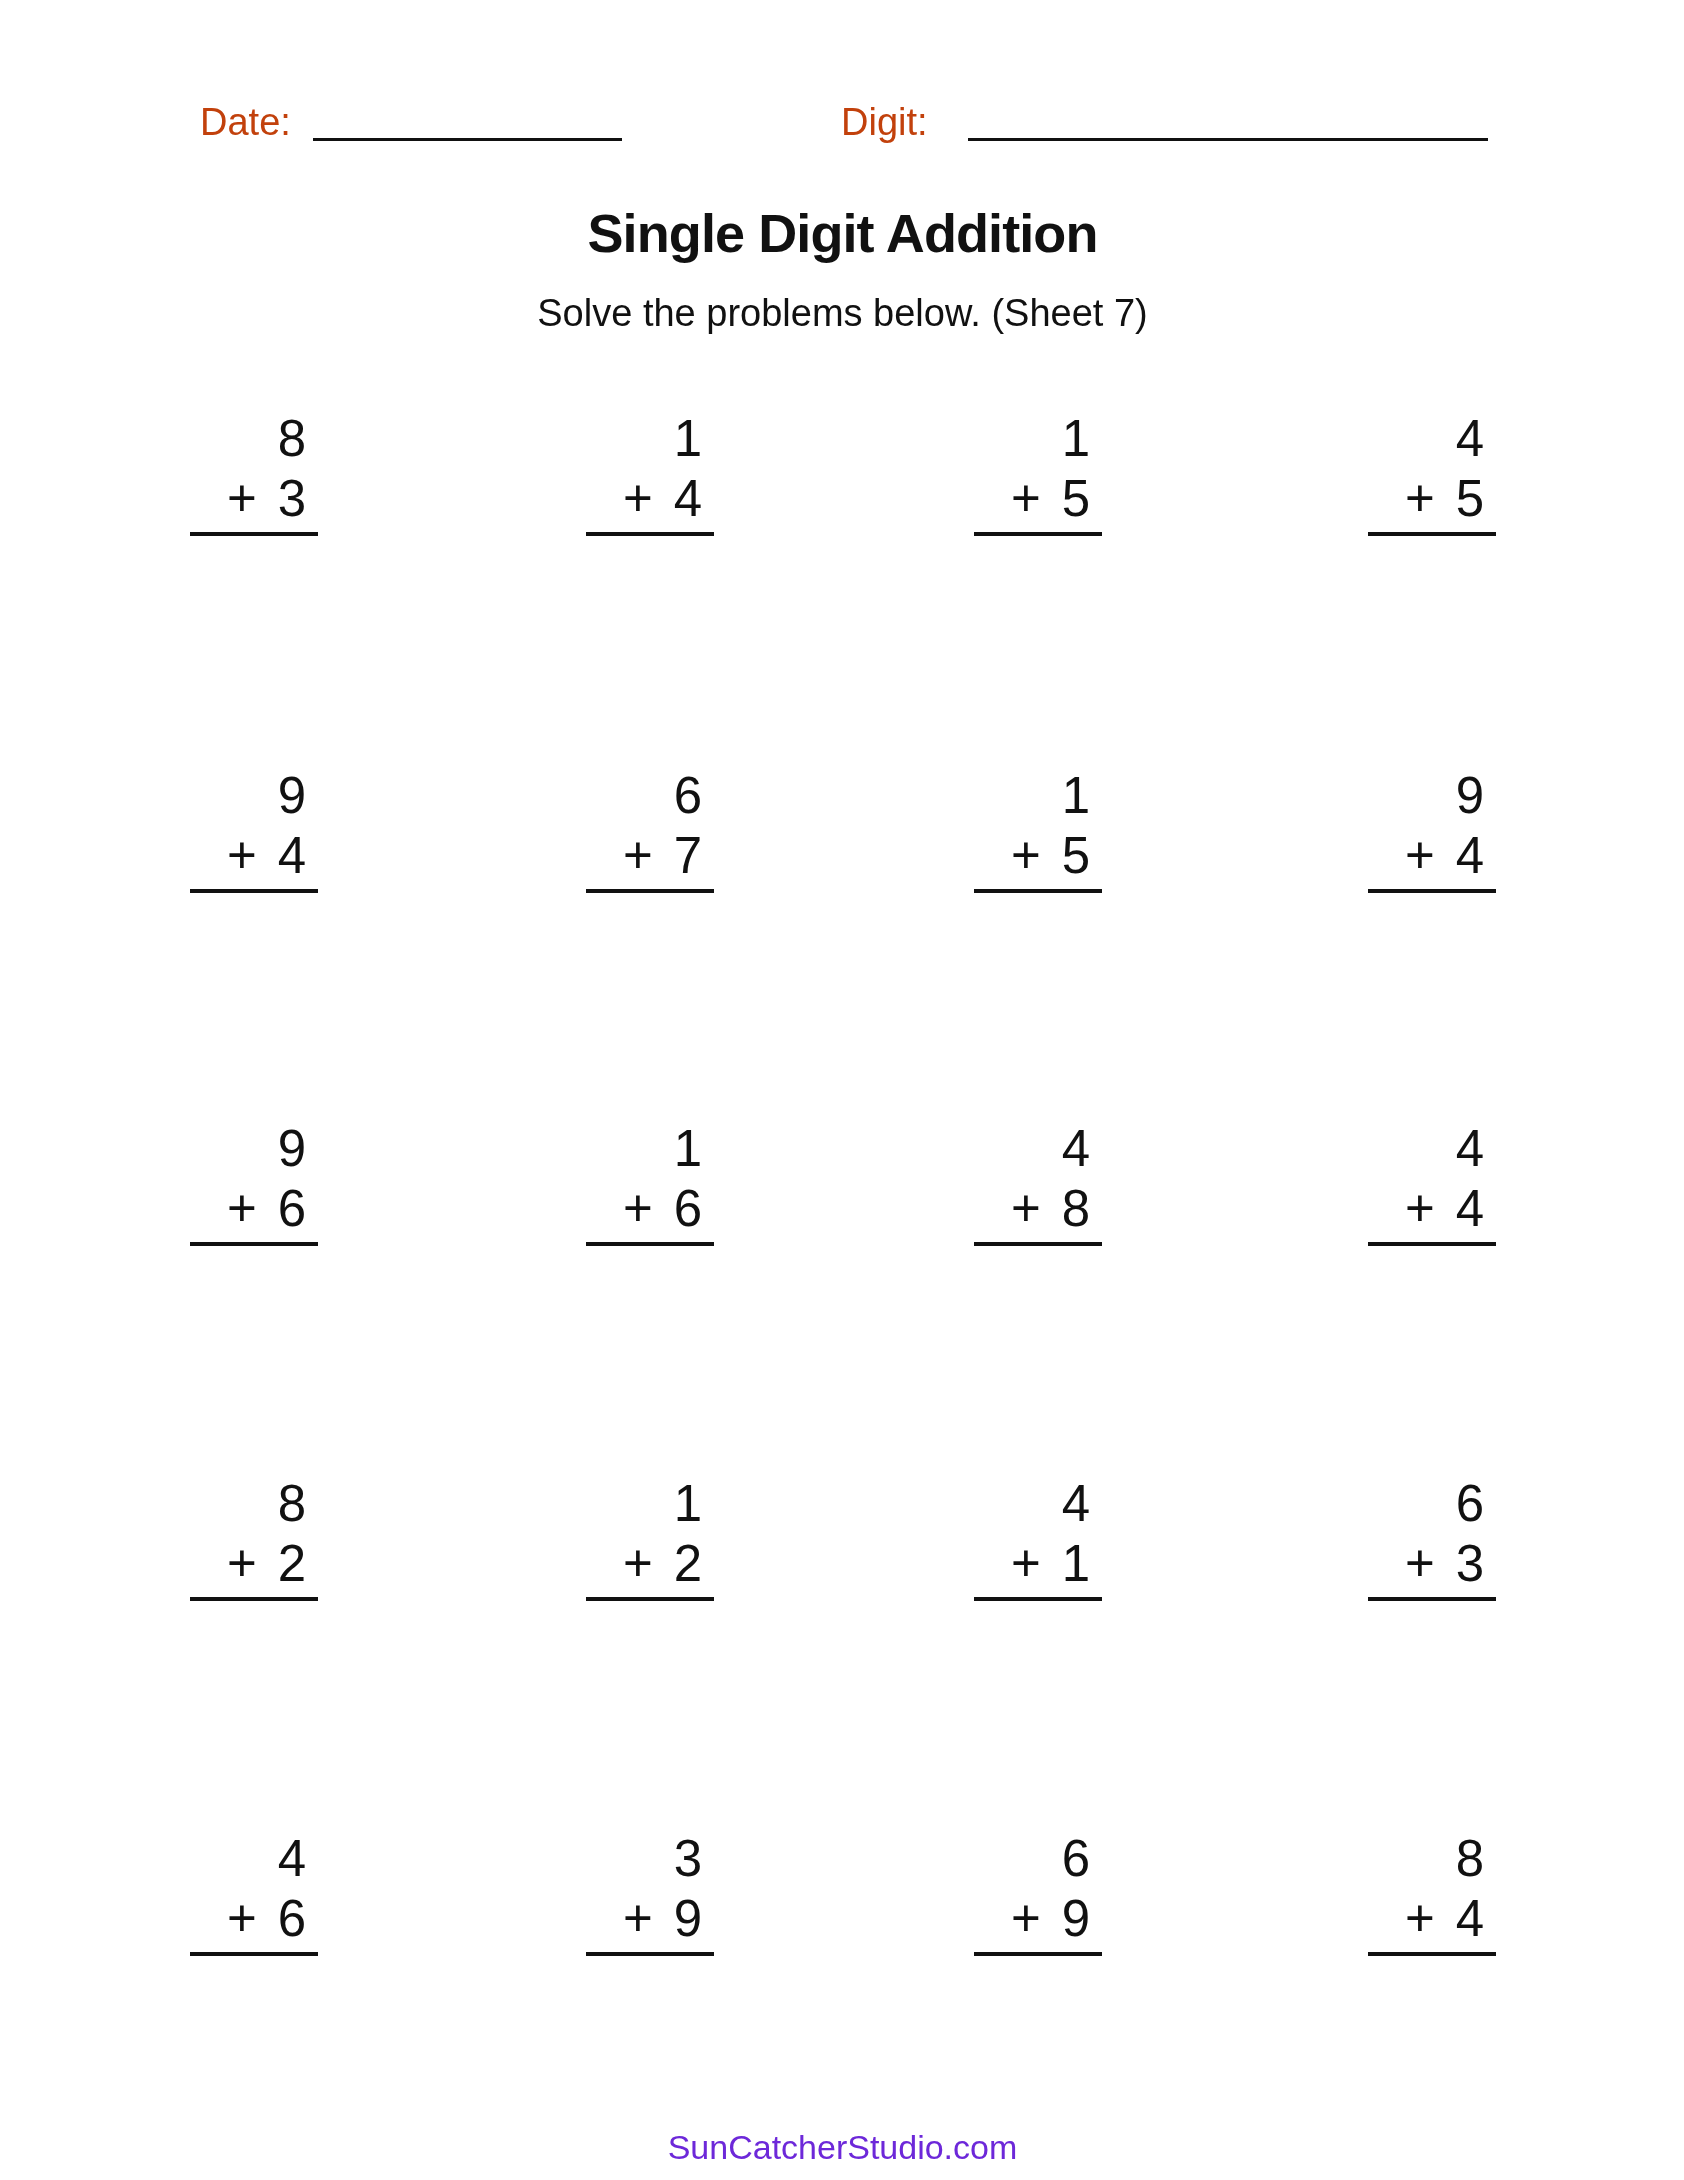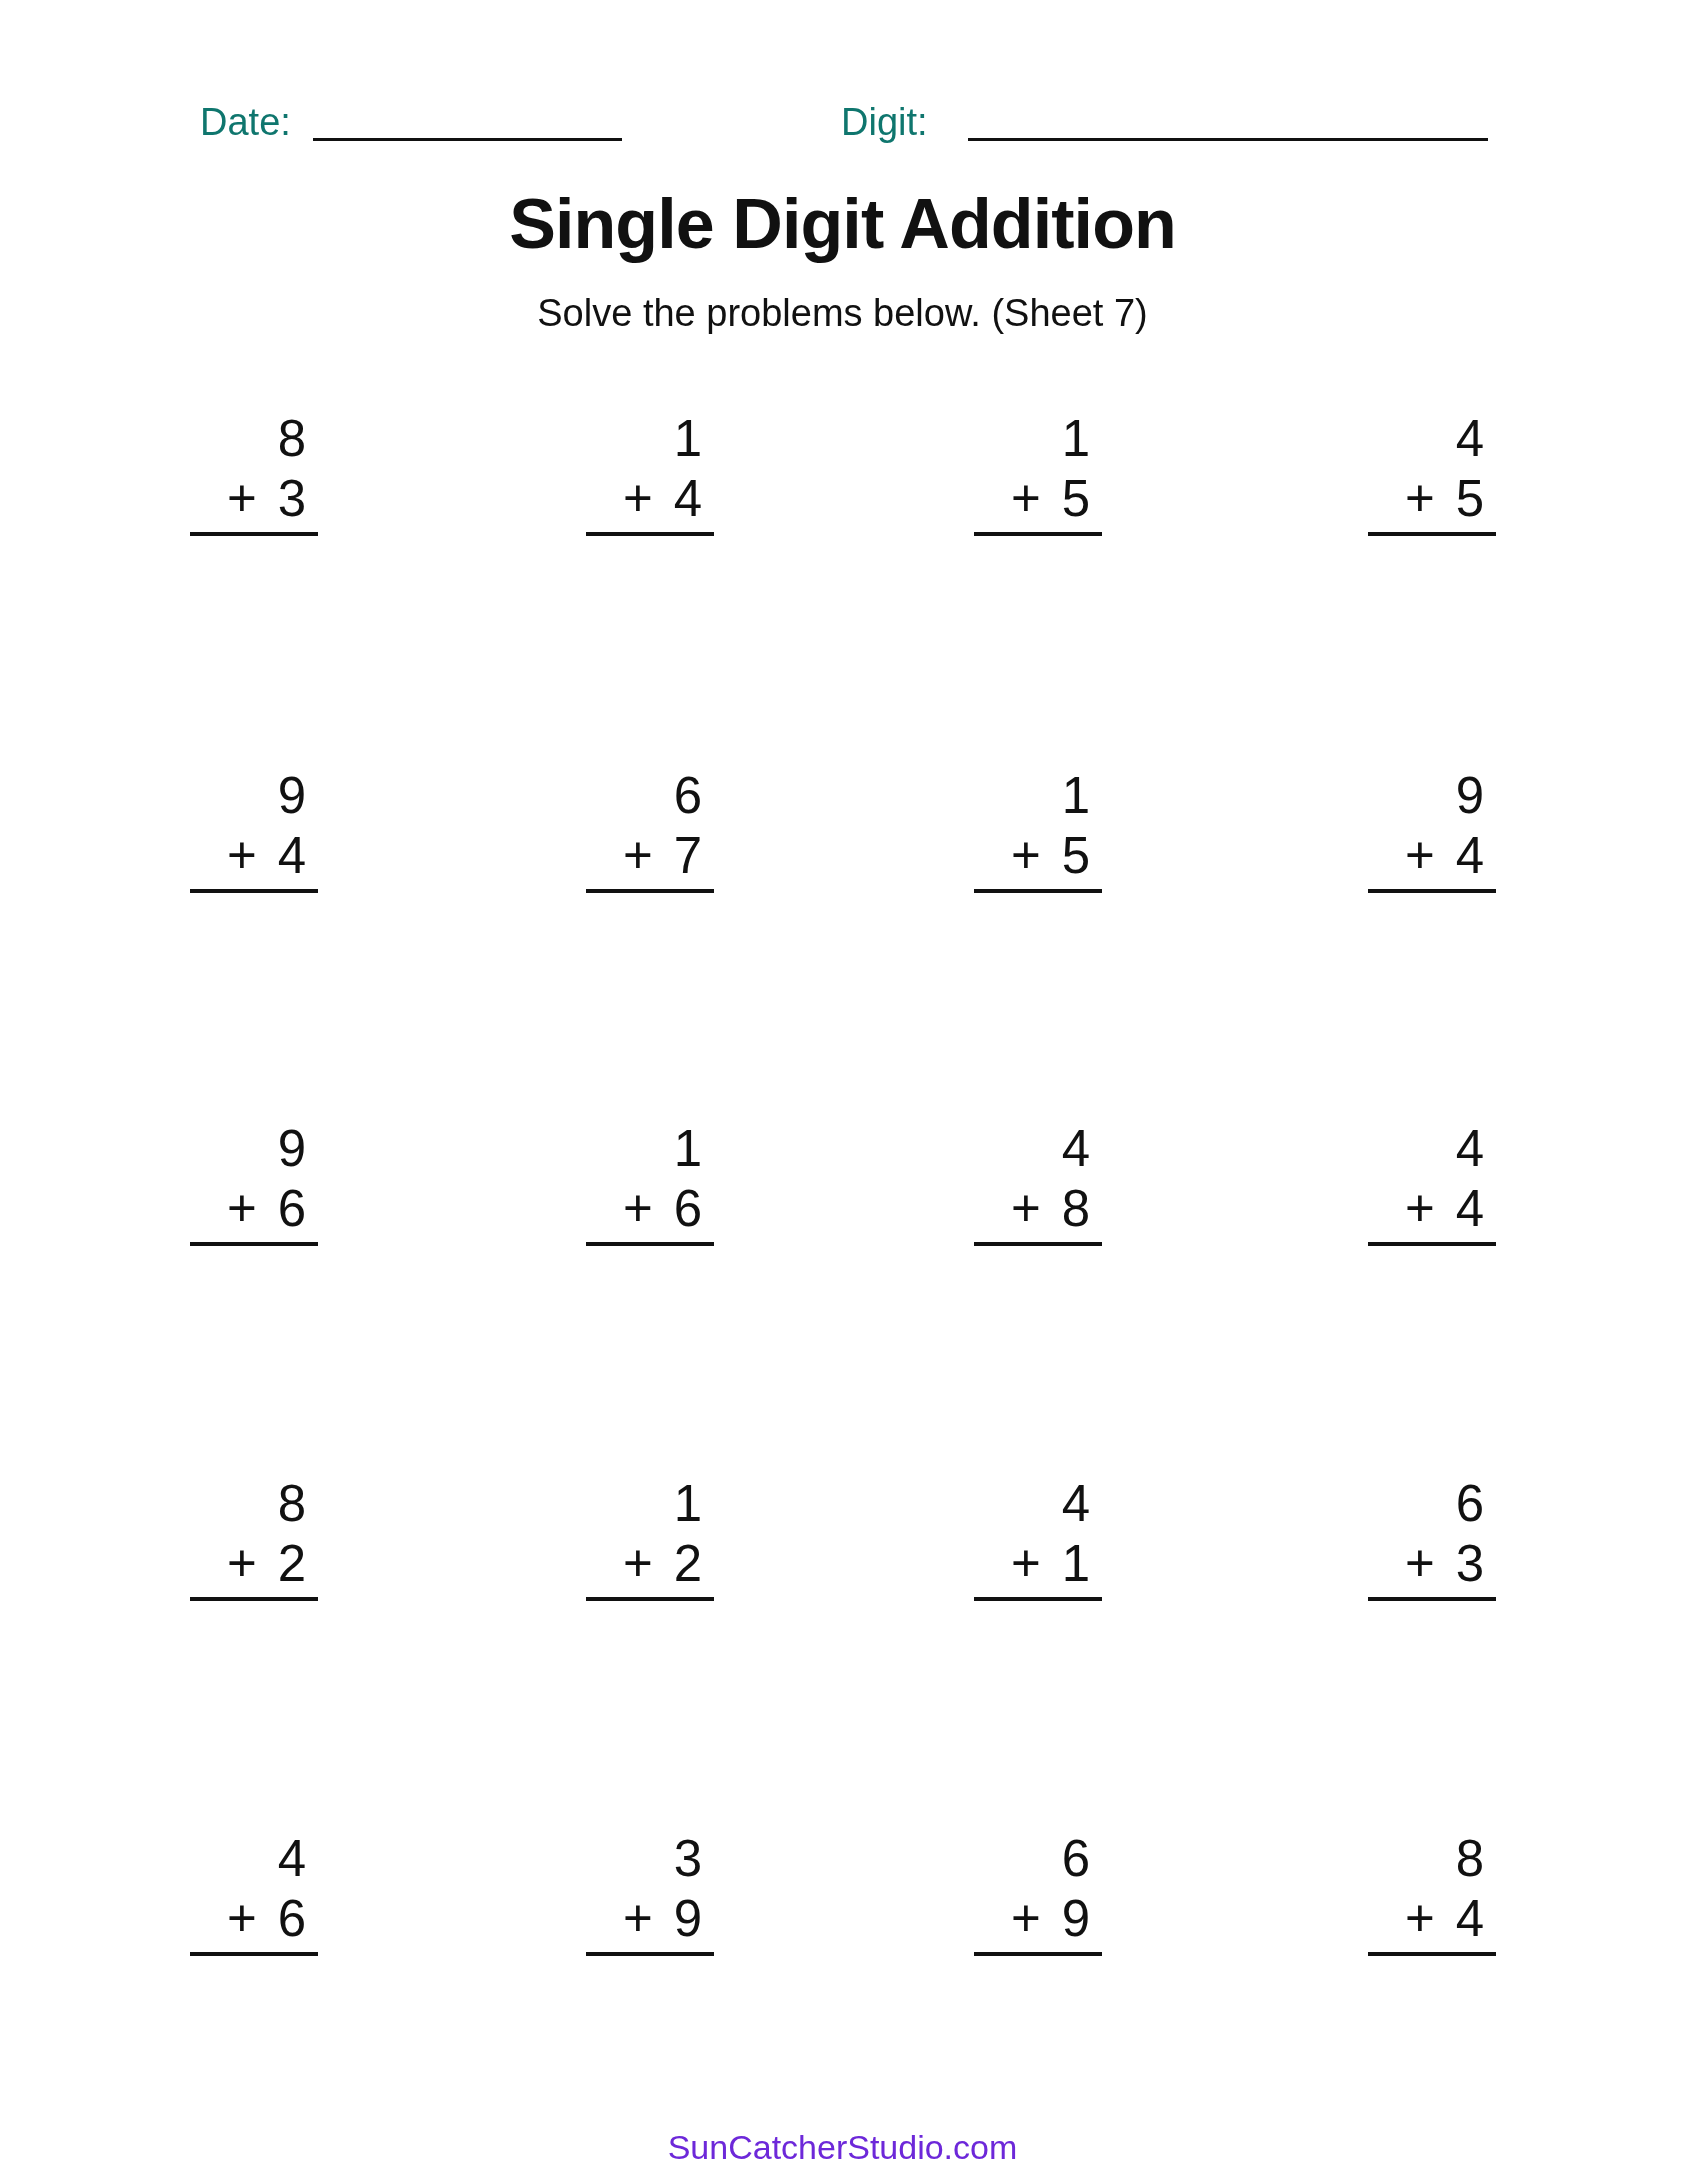--- a/index.html
+++ b/index.html
@@ -18,40 +18,40 @@
     width: 1685px;
     height: 2181px;
     background: #ffffff;
     overflow: hidden;
   }
   .hdr-label {
     position: absolute;
     top: 103px;
     font-size: 38px;
     line-height: 1;
-    color: #0f766e;
+    color: #c2410c;
     white-space: nowrap;
   }
   .hdr-label.date { left: 200px; }
   .hdr-label.name { left: 841px; }
   .hdr-line {
     position: absolute;
     top: 138px;
     height: 0;
     border-bottom: 3.4px solid #111111;
   }
   .hdr-line.date { left: 313px; width: 309px; }
   .hdr-line.name { left: 968px; width: 520px; }
   .title {
     position: absolute;
-    top: 189px;
+    top: 206px;
     left: 0;
     width: 100%;
     text-align: center;
-    font-size: 70px;
+    font-size: 54px;
     font-weight: 700;
     letter-spacing: -0.9px;
     line-height: 1;
     color: #111111;
   }
   .subtitle {
     position: absolute;
     top: 294px;
     left: 0;
     width: 100%;

